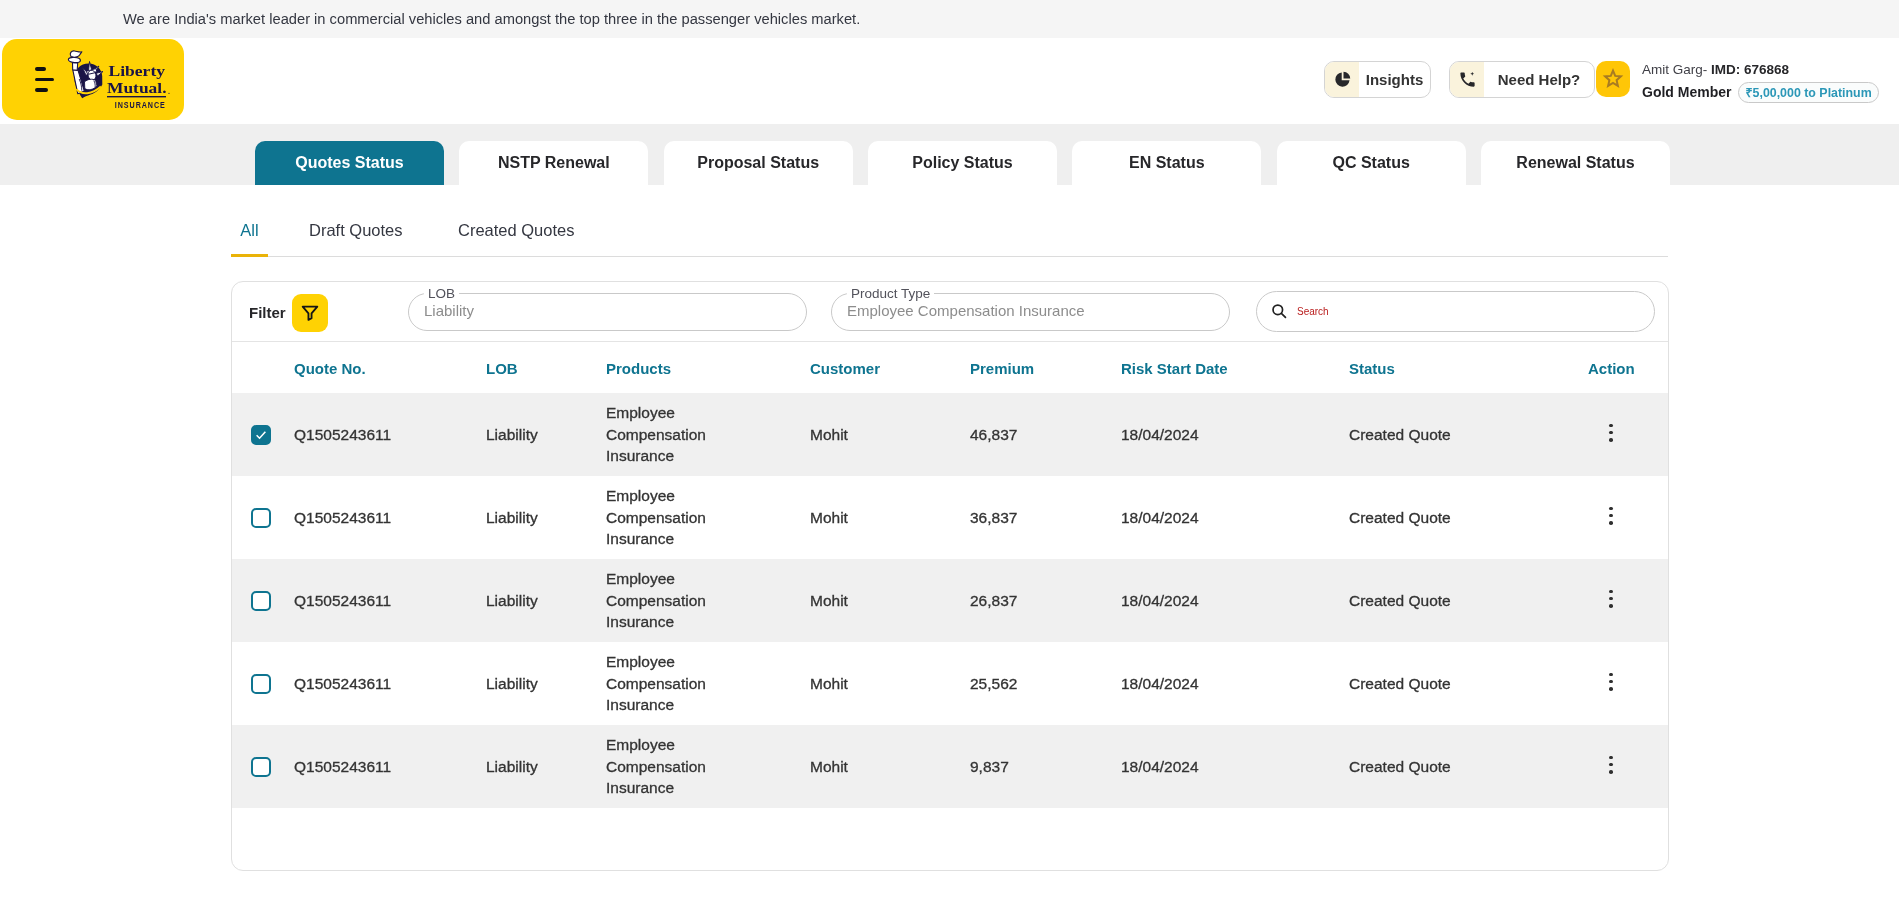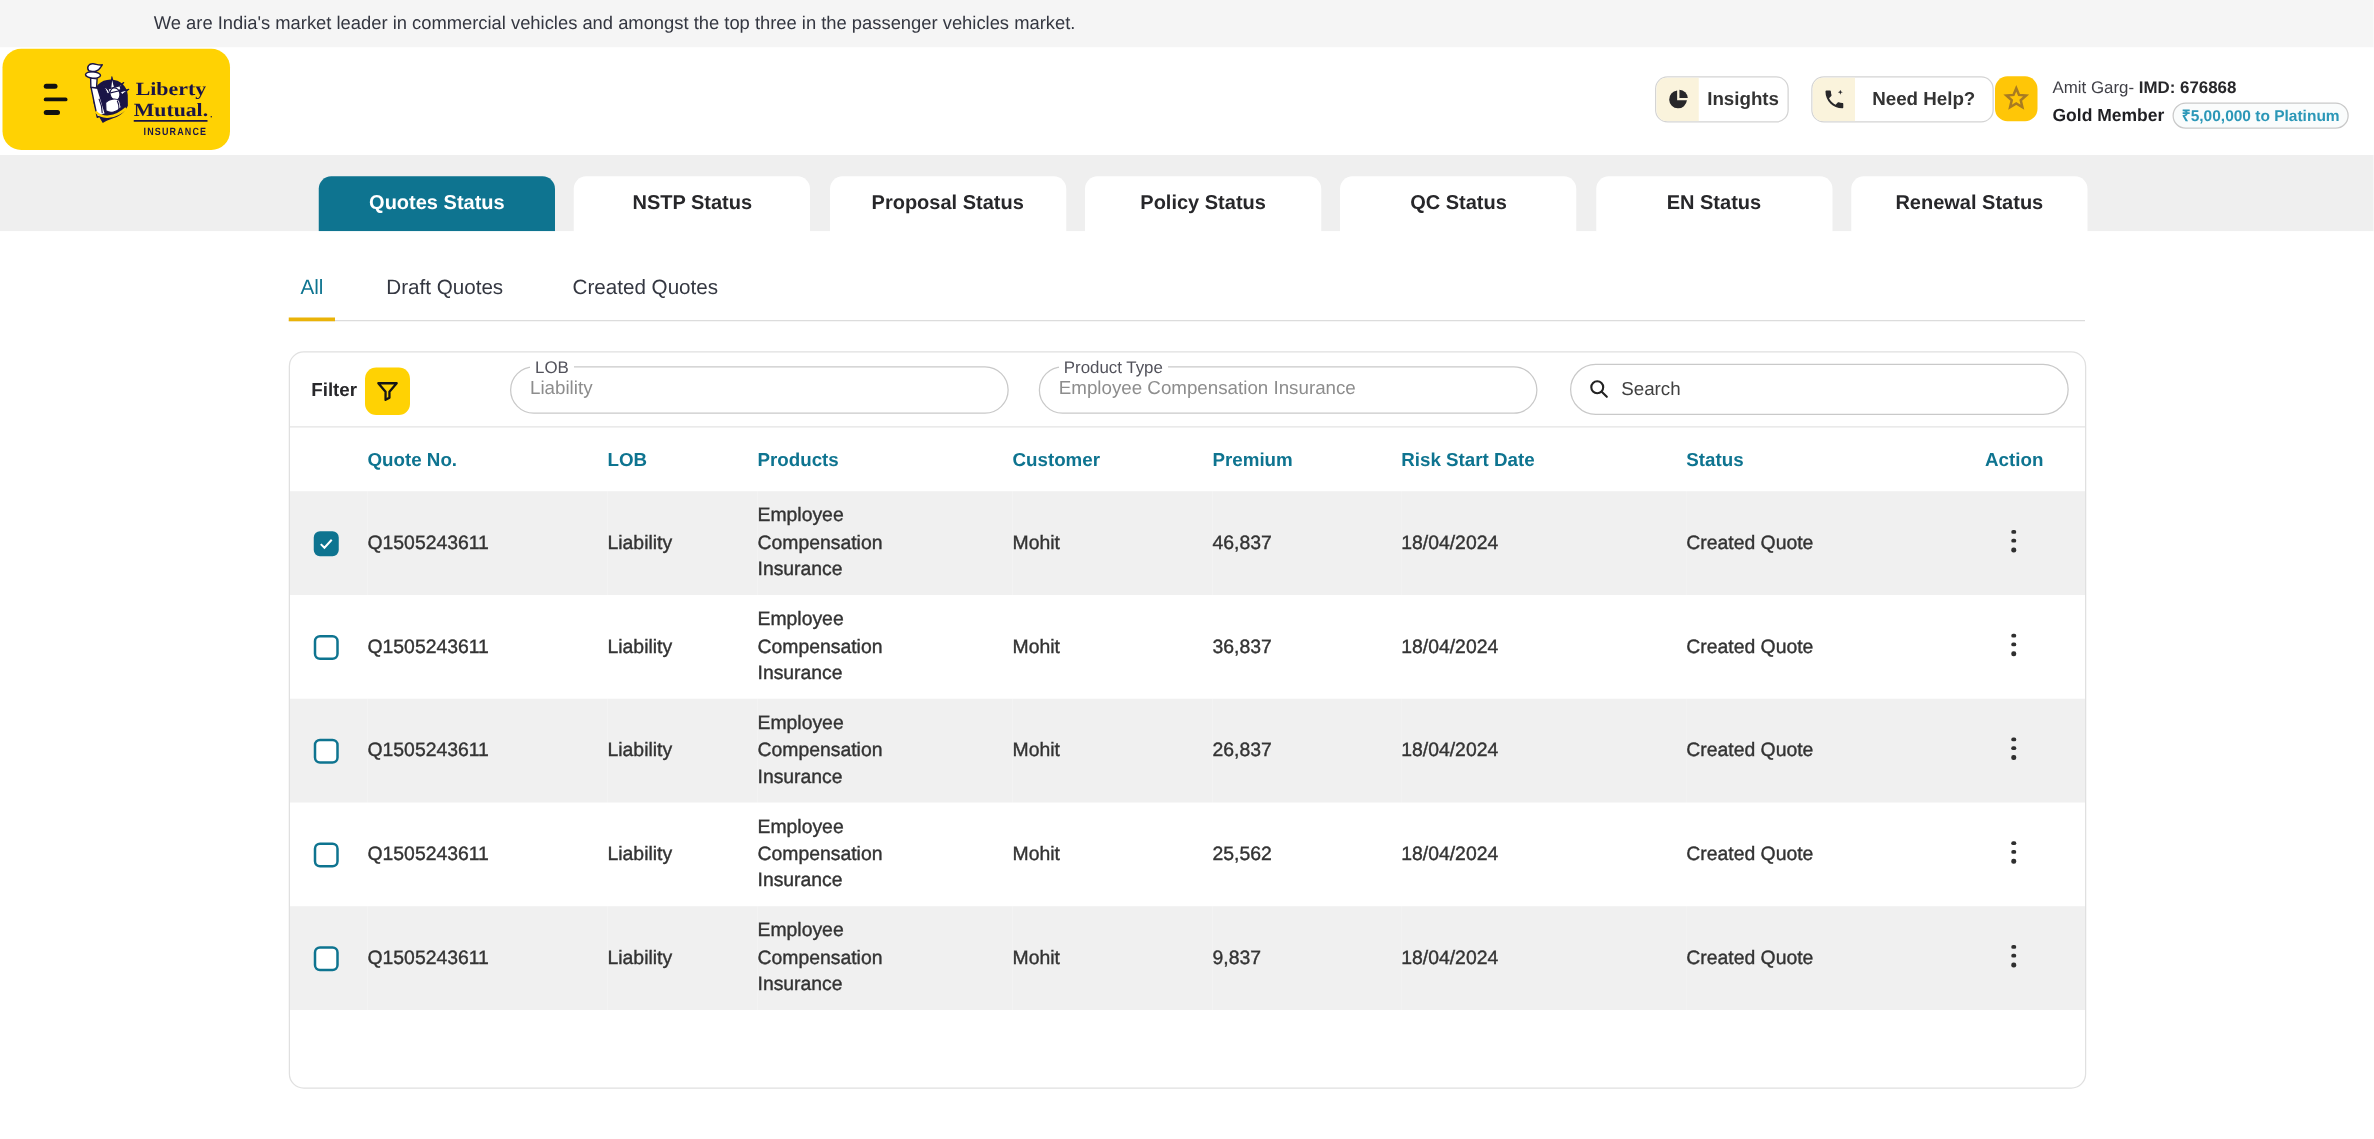--- a/index.html
+++ b/index.html
@@ -41,21 +41,21 @@
 
   
   .card { left:231px; top:281px; width:1438px; height:590px; border:1px solid #e0e0e0; border-radius:12px; background:#fff; overflow:hidden; }
   .filterrow { position:absolute; left:0; top:0; width:100%; height:60px; border-bottom:1px solid #e4e4e4; }
   .flabel { position:absolute; left:17px; top:22px; font-size:15px; font-weight:bold; color:#27272a; }
   .fbtn { position:absolute; left:60px; top:12px; width:36px; height:38px; background:#FFD203; border-radius:9px; display:flex; align-items:center; justify-content:center; }
   fieldset.fld { position:absolute; top:4px; width:399px; height:45px; border:1px solid #c9c9c9; border-radius:20px; padding:0 0 0 15px; }
   fieldset.fld legend { margin-left:0; padding:0 4px; font-size:13.5px; color:#52525b; }
   fieldset.fld .val { font-size:15px; color:#8d8d8d; position:relative; top:1px; }
   .searchbox { position:absolute; left:1024px; top:9px; width:399px; height:41px; border:1px solid #c9c9c9; border-radius:21px; display:flex; align-items:center; padding-left:14px; gap:9px; }
-  .searchbox .ph { font-size:15px; color:#404040; }
+  .searchbox .ph { font-size:10px; color:#b91c1c; }
 
   
   table.tbl { position:absolute; left:0; top:61px; width:1438px; border-collapse:collapse; table-layout:fixed; }
   table.tbl th { height:50px; font-size:15px; font-weight:bold; color:#0E7490; text-align:left; vertical-align:middle; }
   table.tbl td { height:83px; font-size:15.5px; color:#333; -webkit-text-stroke:0.3px; vertical-align:middle; }
   table.tbl tr.g { background:#f0f0f0; }
   .prodcell { width:125px; line-height:21.5px; }
   .cbx { width:20px; height:20px; border:2px solid #0E7490; border-radius:5px; background:#fff; margin-left:19px; }
   .cbx.on { background:#0E7490; border-color:#0E7490; display:flex; align-items:center; justify-content:center; }
   .dots { margin-left:21px; width:4px; }
@@ -145,25 +145,25 @@
   <div class="abs uname">Amit Garg- <b>IMD: 676868</b></div>
   <div class="abs urow2">
     <span class="gm">Gold Member</span>
     <span class="pill">₹5,00,000 to Platinum</span>
   </div>
 </div>
 
 <div class="abs tabband">
   <div class="tabs">
     <div class="tab active">Quotes Status</div>
-    <div class="tab">NSTP Status</div>
+    <div class="tab">NSTP Renewal</div>
     <div class="tab">Proposal Status</div>
     <div class="tab">Policy Status</div>
+    <div class="tab">EN Status</div>
     <div class="tab">QC Status</div>
-    <div class="tab">EN Status</div>
     <div class="tab">Renewal Status</div>
   </div>
 </div>
 
 <div class="abs subtabs">
   <div class="stab all">All</div>
   <div class="stab" style="left:309px;">Draft Quotes</div>
   <div class="stab" style="left:458px;">Created Quotes</div>
   <div class="sthr"></div>
   <div class="stunder"></div>

